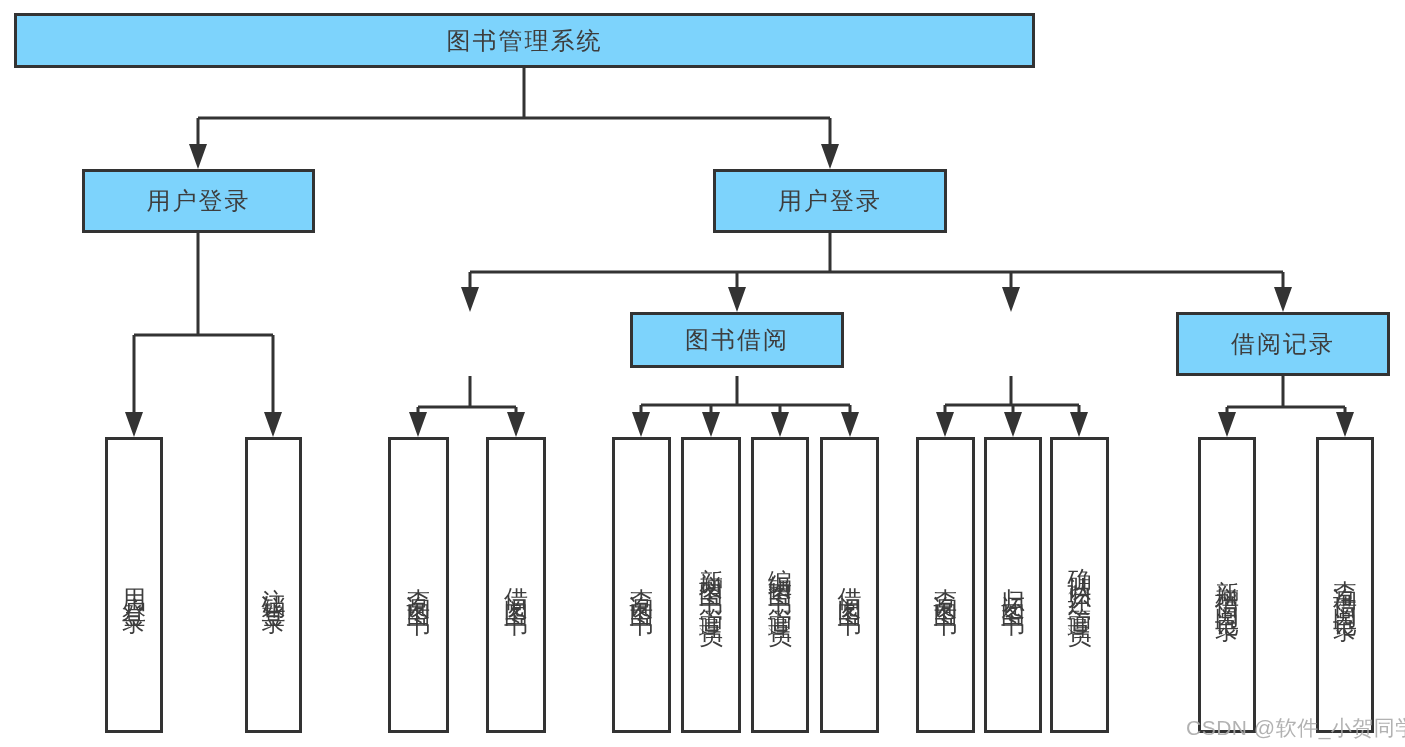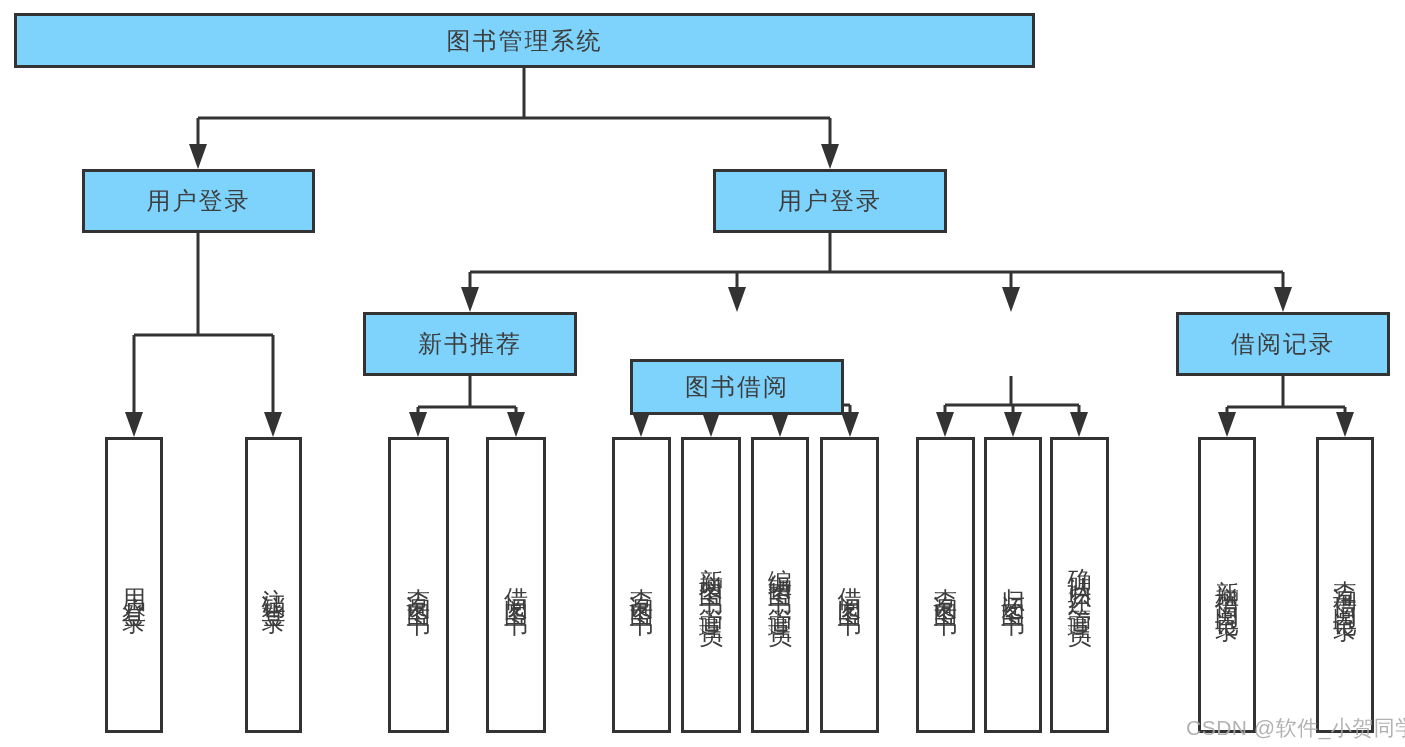--- a/index.html
+++ b/index.html
@@ -91,22 +91,21 @@
              M1070 412 L1088 412 L1079 437 Z
              M1218 412 L1236 412 L1227 437 Z
              M1336 412 L1354 412 L1345 437 Z"></path>
   </svg>
 
   <div class="hnode" style="left:14px; top:13px; width:1021px; height:55px;">图书管理系统</div>
 
   <div class="hnode" style="left:82px; top:169px; width:233px; height:64px;">用户登录</div>
   <div class="hnode" style="left:713px; top:169px; width:234px; height:64px;">用户登录</div>
 
-  <div class="hnode" style="left:363px; top:312px; width:214px; height:64px;">新书推荐</div>
-  <div class="hnode" style="left:630px; top:312px; width:214px; height:56px;margin-top:47px;">图书借阅</div>
+  <div class="hnode" style="left:630px; top:312px; width:214px; height:56px;">图书借阅</div>
   <div class="hnode" style="left:1176px; top:312px; width:214px; height:64px;">借阅记录</div>
 
   <div class="leaf" style="left:105px; top:437px; width:58px; height:296px;">
     <span>用户登录</span>
   </div>
   <div class="leaf" style="left:245px; top:437px; width:57px; height:296px;">
     <span>注销登录</span>
   </div>
 
   <div class="leaf" style="left:388px; top:437px; width:61px; height:296px;">

